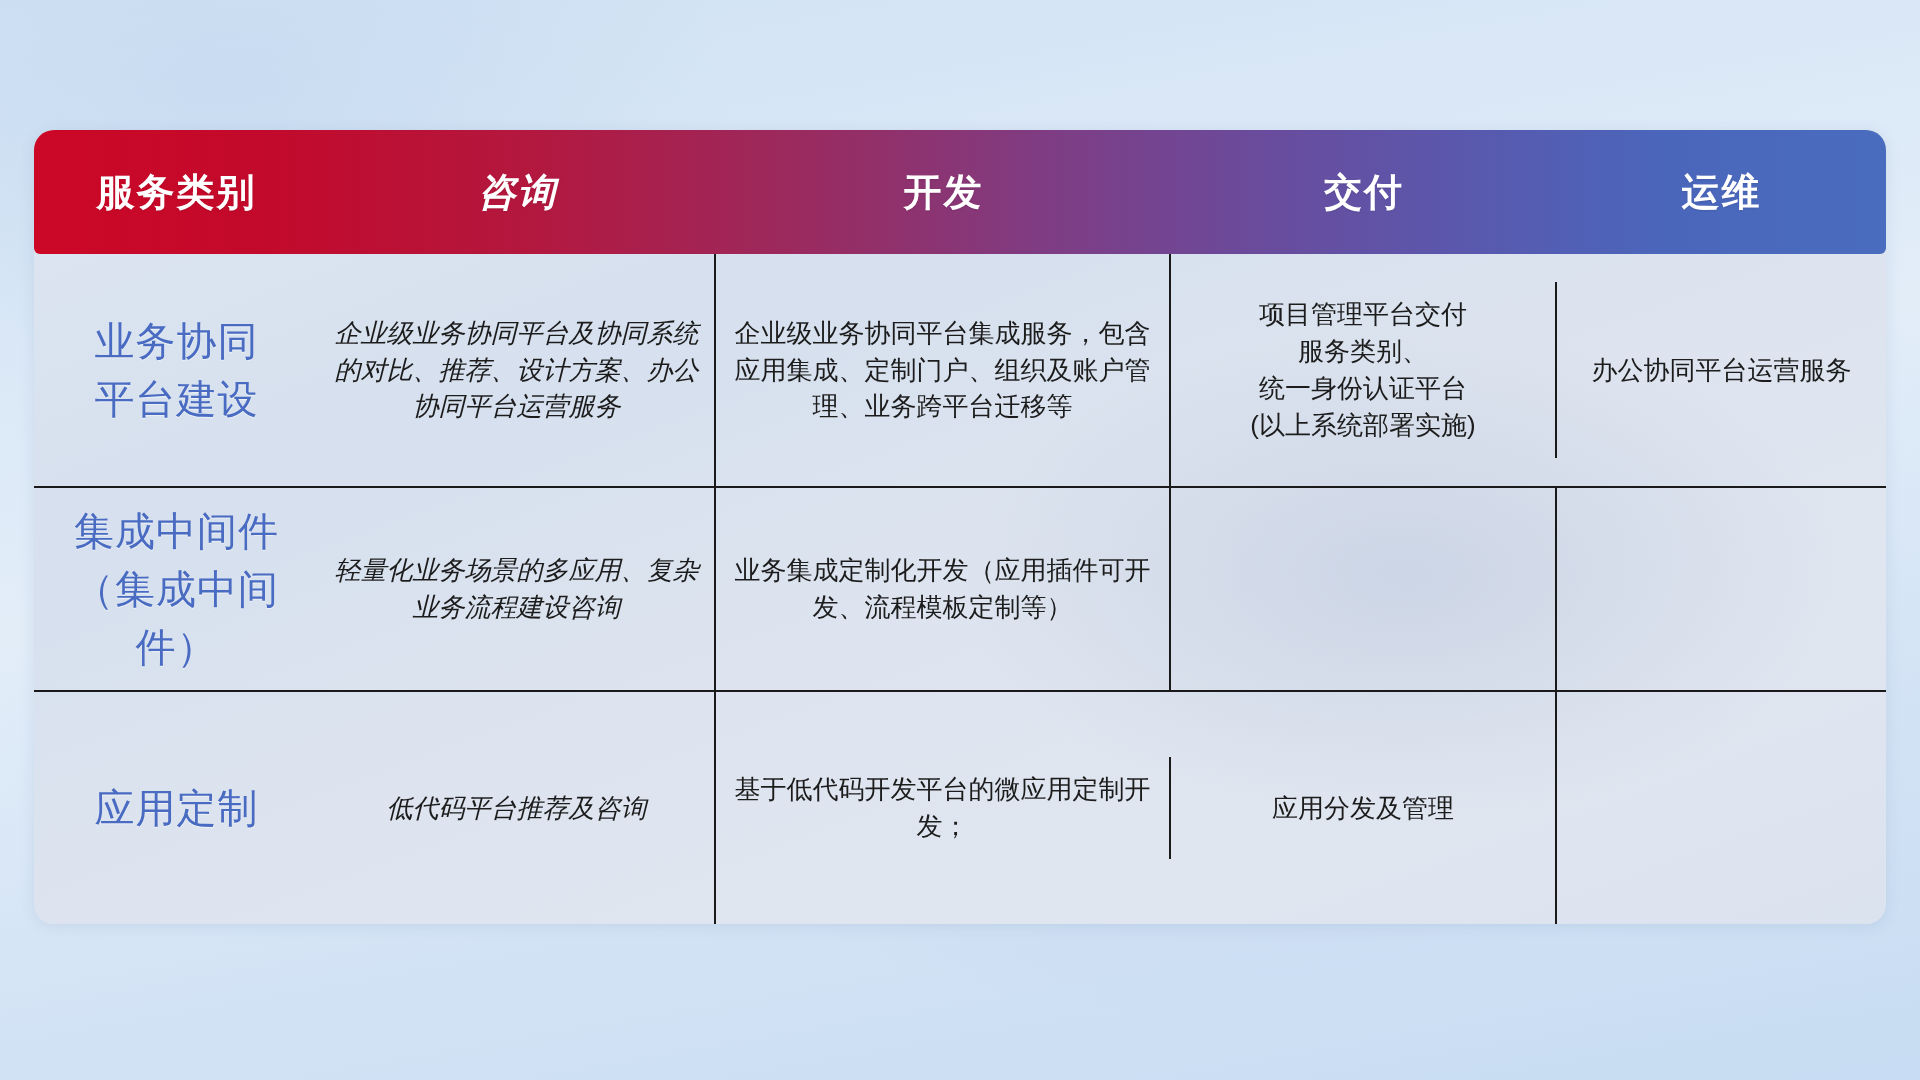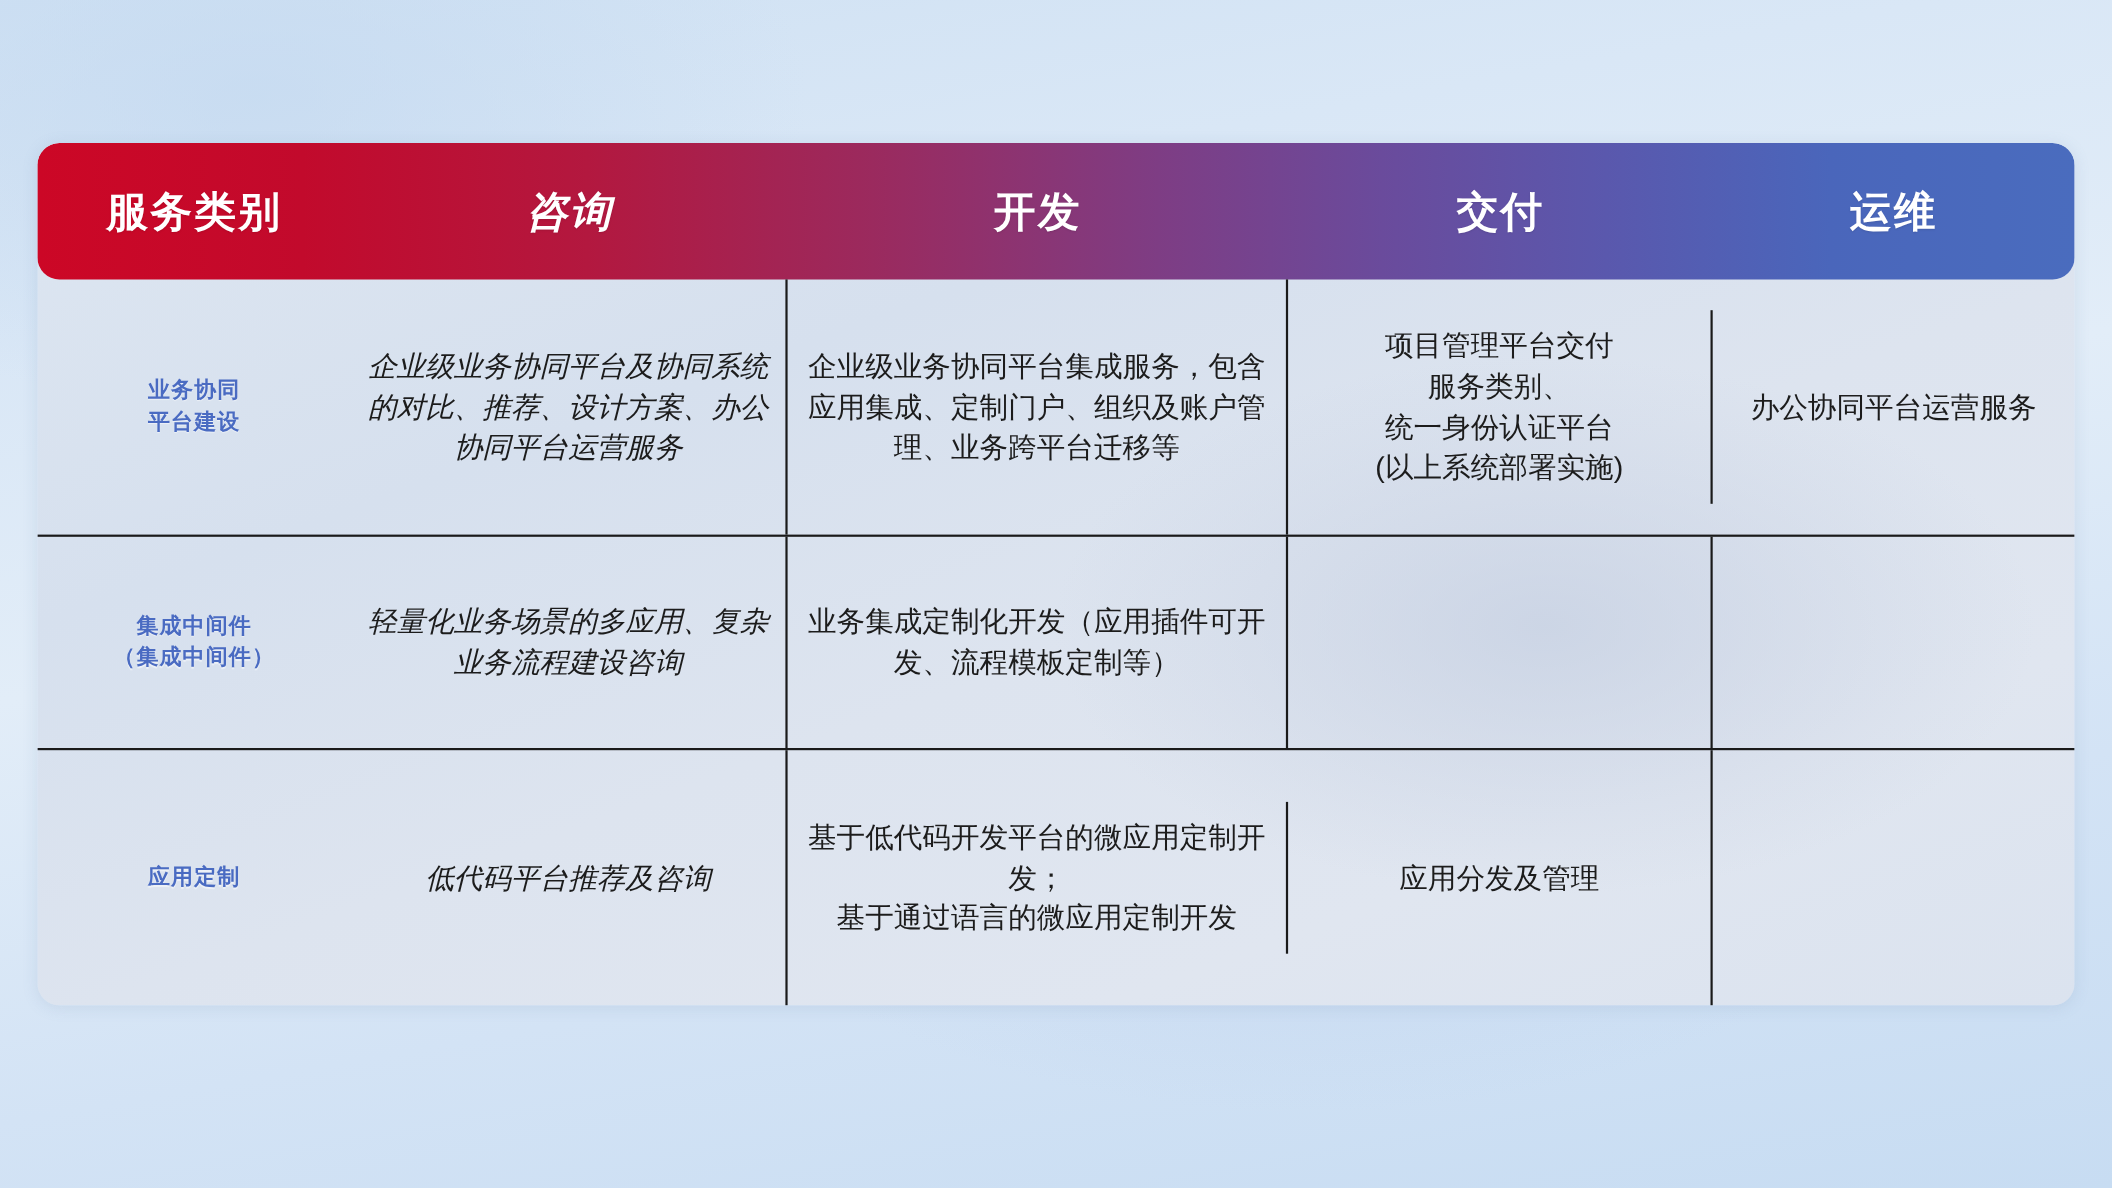--- a/index.html
+++ b/index.html
@@ -34,21 +34,21 @@
     background:
       radial-gradient(ellipse 620px 340px at 74% 56%, rgba(198,208,226,0.75) 0%, rgba(198,208,226,0) 72%),
       linear-gradient(160deg, #dde6f1 0%, #d6e0ee 30%, #dde4ef 55%, #e0e6f0 78%, #dbe3ef 100%);
     box-shadow: 0 2px 14px rgba(110,135,175,0.16);
   }
 
   
   .t-header {
     display: flex;
     height: 124px;
-    border-radius: 20px;
+    border-radius: 6px;
     background: linear-gradient(90deg,
         #cc0726 0%,
         #c20a2c 13%,
         #b3183f 27%,
         #9b2a5e 41%,
         #7e3d84 55%,
         #6a4b9c 66%,
         #5a58ad 77%,
         #4a66bb 88%,
         #4a6cbe 100%);
@@ -88,22 +88,22 @@
     padding: 14px 12px;
     text-align: center;
     color: #1c1c1c;
     font-size: 26px;
     line-height: 1.42;
   }
   .cell.vdiv { border-right: 2px solid #1a1a1a; }
 
   .cat-label {
     color: #4a6bc2;
-    font-weight: bold;
-    font-size: 20px;
+    font-weight: normal;
+    font-size: 40px;
     line-height: 1.45;
     letter-spacing: 1px;
     text-shadow: 0 1px 1px rgba(255,255,255,0.55);
   }
 
   .row-h1 { min-height: 232px; }
   .row-h2 { min-height: 192px; }
   .row-h3 { min-height: 232px; }
 
   .cell p { margin: 0; }
@@ -150,21 +150,20 @@
         <div class="cell c3 vdiv">业务集成定制化开发（应用插件可开发、流程模板定制等）</div>
         <div class="cell c4 vdiv"></div>
         <div class="cell c5"></div>
       </div>
 
       <div class="t-row row-h3">
         <div class="cell c1 cat-label">应用定制</div>
         <div class="cell c2 vdiv">低代码平台推荐及咨询</div>
         <div class="cell c3 vdiv" style="display: block; align-self: center; width: 100%;">
             <p>基于低代码开发平台的微应用定制开发；</p>
-            <p>基于通过语言的微应用定制开发</p>
           </div>
         <div class="cell c4 vdiv">应用分发及管理</div>
         <div class="cell c5"></div>
       </div>
 
     </div>
   </div>
 </div>
 
 </body></html>

